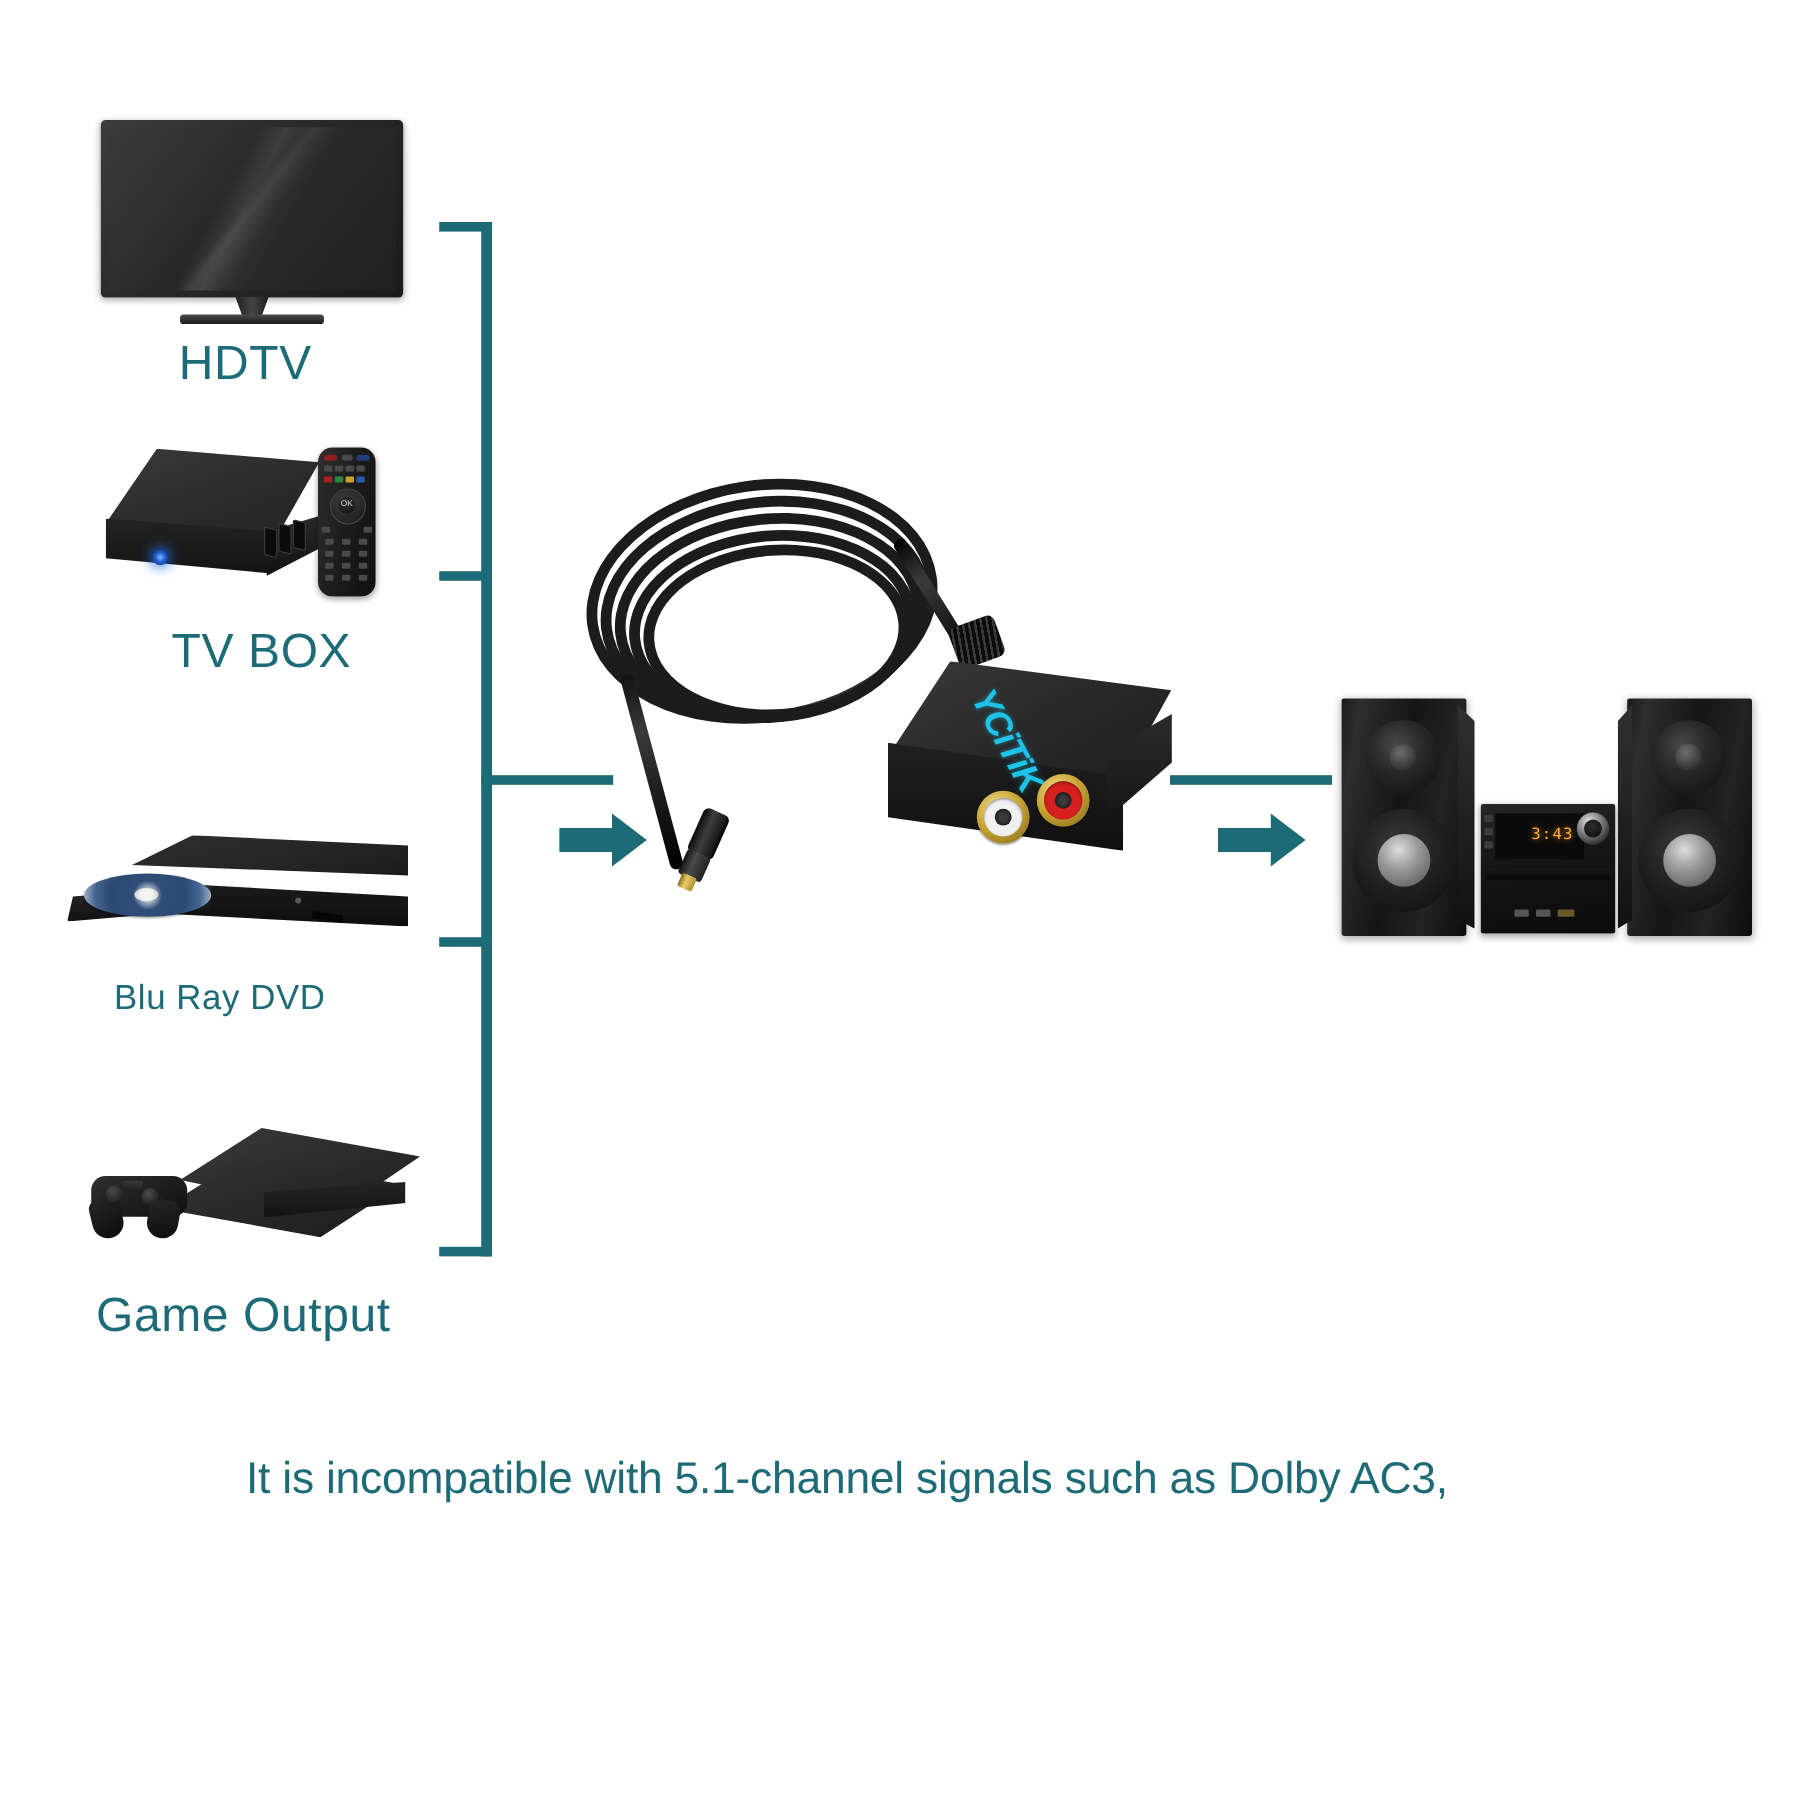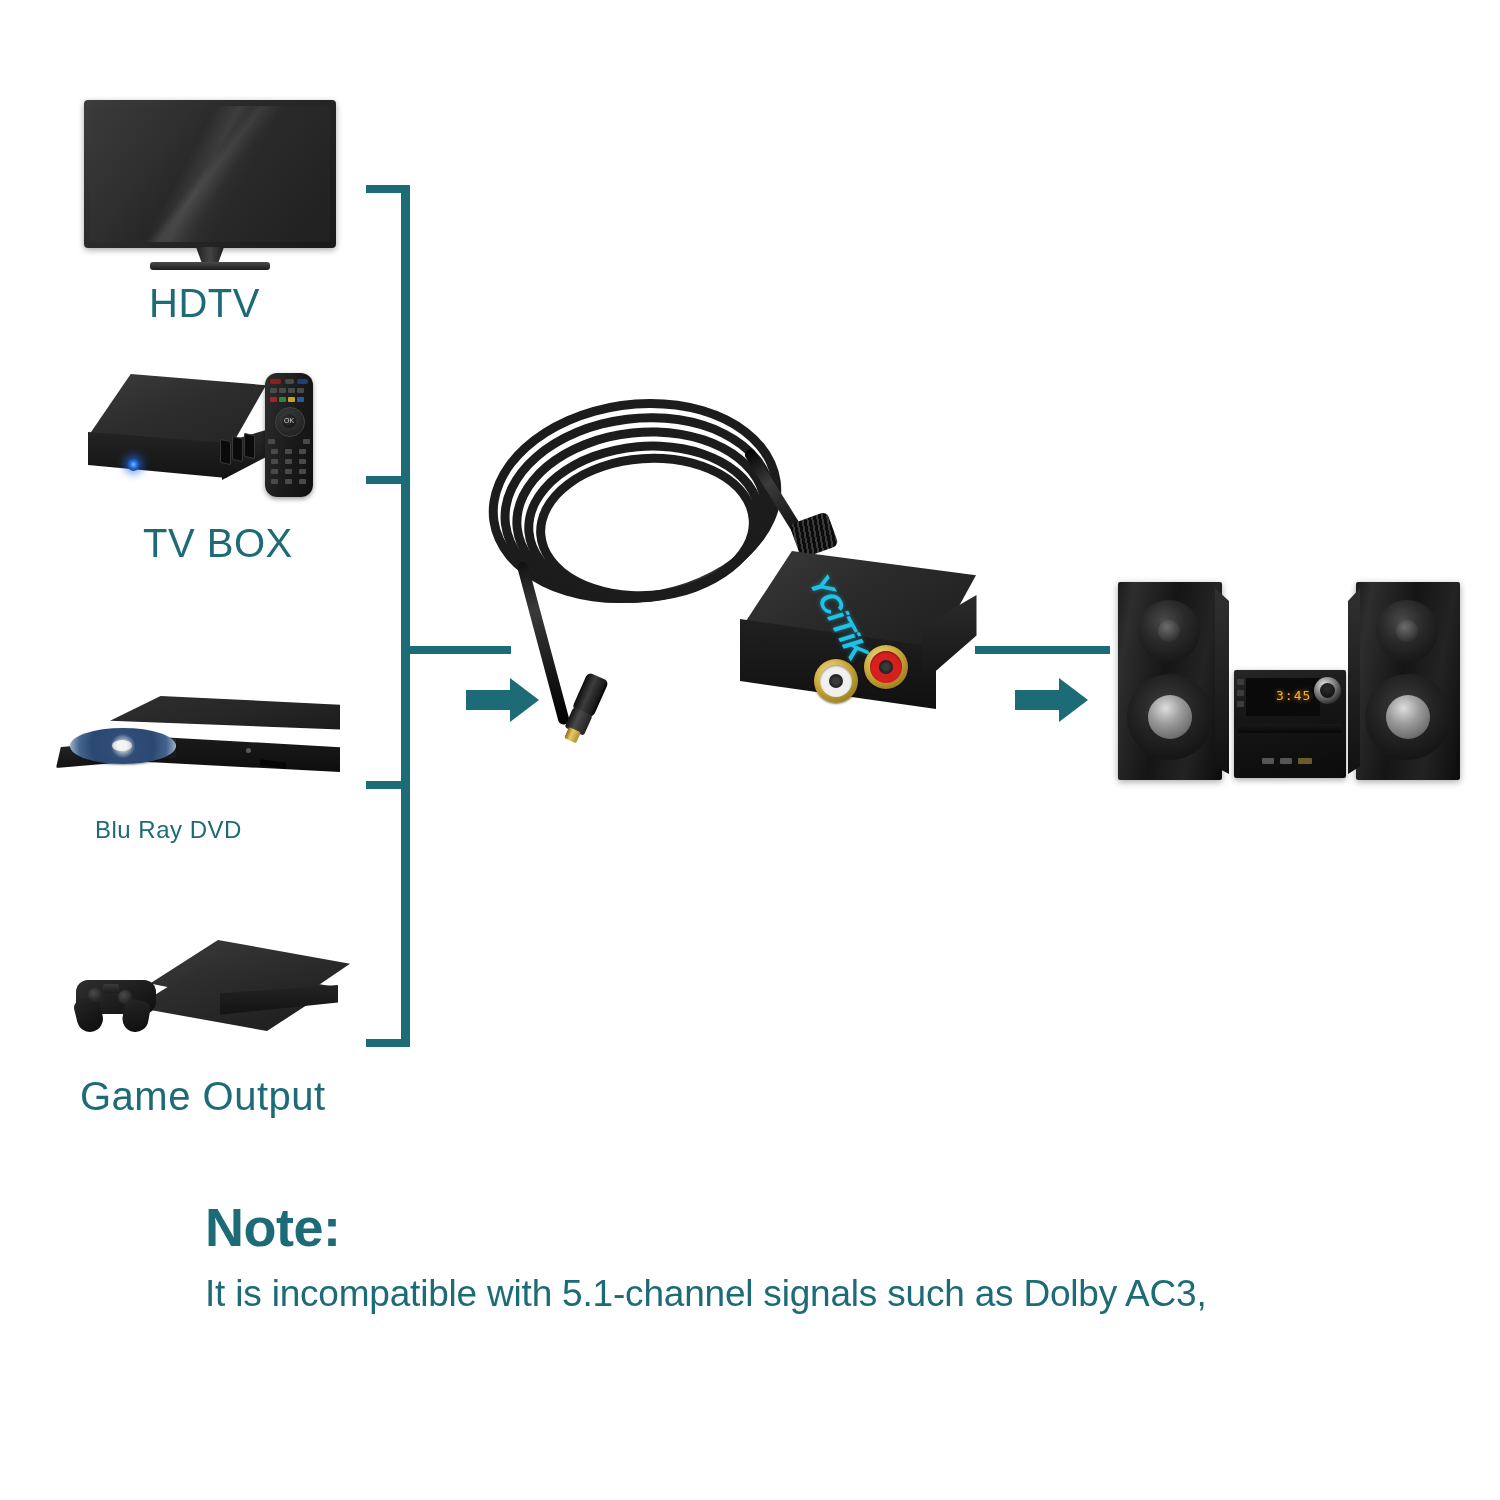--- a/index.html
+++ b/index.html
@@ -416,21 +416,21 @@
                 clip-path:polygon(22% 0, 100% 16%, 100% 62%, 0 46%);"></div>
     <div class="bd-front" style="left:60px; top:36px; width:230px; height:46px;
                 clip-path:polygon(0 18%, 100% 46%, 100% 100%, 0 74%);"></div>
     <div class="bd-tray" style="left:6px; top:48px; width:120px; height:30px;
                 clip-path:polygon(4% 30%, 100% 0%, 100% 66%, 0 100%);"></div>
     <div class="bd-disc" style="left:20px; top:38px; width:106px; height:36px;"></div>
     <div class="bd-hub" style="left:62px; top:50px; width:20px; height:11px;"></div>
     <div class="abs" style="left:196px; top:58px; width:5px; height:5px; border-radius:50%; background:#5a5a5a;"></div>
     <div class="abs" style="left:210px; top:71px; width:26px; height:6px; background:#050505; border-radius:1px; transform:skewY(8deg);"></div>
   </div>
-  <div class="lbl" style="left:95px; top:816px; font-size:24px;">Blu Ray DVD</div>
+  <div class="lbl" style="left:95px; top:816px; font-size:29px;">Blu Ray DVD</div>
 
   <div class="abs" style="left:60px; top:930px; width:300px; height:130px;">
     <div class="pc-top" style="left:90px; top:10px; width:200px; height:70px;
                 clip-path:polygon(34% 0, 100% 34%, 66% 100%, 0 62%);"></div>
     <div class="pc-top" style="left:75px; top:35px; width:200px; height:66px;
                 clip-path:polygon(34% 0, 100% 33%, 66% 100%, 0 64%);
                 background:linear-gradient(160deg,#343434,#1c1c1c);"></div>
     <div class="pc-side" style="left:160px; top:55px; width:118px; height:38px;
                 clip-path:polygon(0 22%, 100% 0%, 100% 46%, 0 78%);"></div>
     <div class="pad-body" style="left:16px; top:50px; width:80px; height:34px;"></div>
@@ -500,21 +500,21 @@
     <div class="spk" style="left:8px; top:4px; width:104px; height:198px;"></div>
     <div class="spk-side" style="left:105px; top:10px; width:14px; height:186px;
                 clip-path:polygon(0 0,100% 7%,100% 100%,0 96%);"></div>
     <div class="tweeter" style="left:28px; top:22px; width:62px; height:62px;"></div>
     <div class="tweet-dome" style="left:48px; top:42px; width:22px; height:22px;"></div>
     <div class="woofer" style="left:17px; top:96px; width:86px; height:86px;"></div>
     <div class="woof-cone" style="left:38px; top:117px; width:44px; height:44px;"></div>
 
     <div class="amp" style="left:124px; top:92px; width:112px; height:108px;"></div>
     <div class="amp-display" style="left:136px; top:100px; width:74px; height:38px;"></div>
-    <div class="amp-time" style="left:166px; top:110px;">3:45</div>
+    <div class="amp-time" style="left:166px; top:110px;">3:43</div>
     <div class="amp-knob" style="left:204px; top:99px; width:27px; height:27px;"></div>
     <div class="amp-knob-in" style="left:210px; top:105px; width:15px; height:15px;"></div>
     <div class="amp-btn" style="left:127px; top:101px; width:7px; height:6px;"></div>
     <div class="amp-btn" style="left:127px; top:112px; width:7px; height:6px;"></div>
     <div class="amp-btn" style="left:127px; top:123px; width:7px; height:6px;"></div>
     <div class="amp-slot" style="left:128px; top:146px; width:104px; height:9px;"></div>
     <div class="amp-btn" style="left:152px; top:180px; width:12px; height:6px; background:#555;"></div>
     <div class="amp-btn" style="left:170px; top:180px; width:12px; height:6px; background:#555;"></div>
     <div class="amp-btn" style="left:188px; top:180px; width:14px; height:6px; background:#6a5a2a;"></div>
 
@@ -522,21 +522,20 @@
     <div class="spk-side" style="left:238px; top:10px; width:12px; height:186px;
                 clip-path:polygon(0 7%,100% 0,100% 96%,0 100%);"></div>
     <div class="tweeter" style="left:266px; top:22px; width:62px; height:62px;"></div>
     <div class="tweet-dome" style="left:286px; top:42px; width:22px; height:22px;"></div>
     <div class="woofer" style="left:255px; top:96px; width:86px; height:86px;"></div>
     <div class="woof-cone" style="left:276px; top:117px; width:44px; height:44px;"></div>
   </div>
 
 
   <div class="abs" style="left:205px; top:1196px; width:1200px;">
-    <div id="note-head">Note:</div>
     <div class="note-line" style="margin-top:12px;">It is incompatible with 5.1-channel signals such as Dolby AC3,</div>
   </div>
 
   <div id="watermark" style="left:1122px; top:1370px;">
     <svg width="52" height="52" viewBox="0 0 52 52">
       <circle cx="23" cy="28" r="21" fill="#bfe6c8"></circle>
       <circle cx="23" cy="28" r="13" fill="#ffffff"></circle>
       <circle cx="23" cy="28" r="9" fill="#f5a3a8"></circle>
       <circle cx="23" cy="28" r="4" fill="#ffffff"></circle>
       <path d="M40 4 C44 10, 42 20, 34 30" stroke="#f5a3a8" stroke-width="3" fill="none" stroke-linecap="round"></path>

